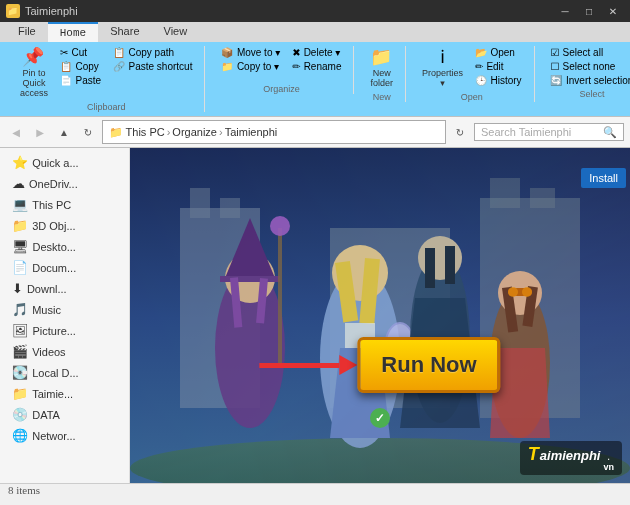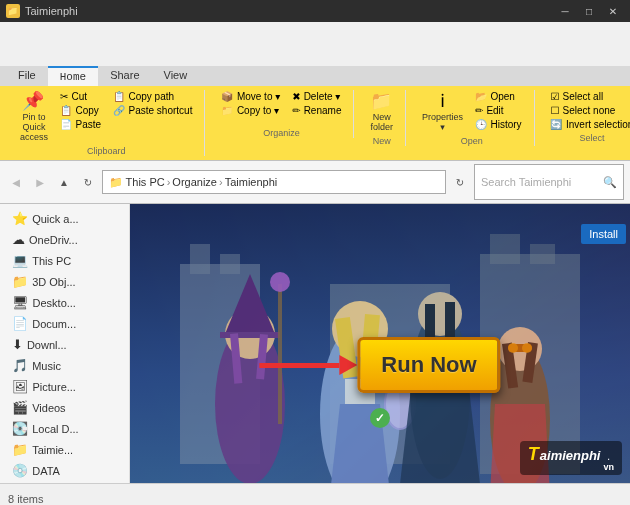--- a/index.html
+++ b/index.html
@@ -63,24 +63,23 @@
       color: #ccc;
       font-size: 10px;
       cursor: pointer;
       display: flex;
       align-items: center;
       justify-content: center;
     }
 
     
     .ribbon {
-      background: #fde047;
+      background: #7dd3fc;
       border-bottom: 1px solid #c0c0c0;
       flex-shrink: 0;
-      margin-top: 44px;
     }
     .ribbon-tabs {
       display: flex;
       background: #d9d9d9;
       padding: 0 6px;
       gap: 0;
     }
     .ribbon-tab {
       padding: 3px 12px;
       font-size: 11px;
@@ -187,21 +186,21 @@
       display: flex;
       align-items: center;
       padding: 0 6px;
       font-size: 11px;
       color: #333;
       gap: 2px;
     }
     .path-sep { color: #888; }
     .search-box {
       width: 150px;
-      height: 36px;
+      height: 18px;
       border: 1px solid #aaa;
       background: white;
       padding: 0 6px;
       font-size: 11px;
       display: flex;
       align-items: center;
       color: #aaa;
       justify-content: space-between;
     }
 
@@ -324,26 +323,27 @@
       font-weight: 500;
       text-shadow: 0 1px 3px rgba(0,0,0,0.8);
     }
 
     
     .statusbar {
       background: #f0f0f0;
       border-top: 1px solid #ccc;
       height: 22px;
       display: flex;
-      align-items: flex-end;
+      align-items: flex-start;
       padding: 0 8px;
       font-size: 11px;
       color: #555;
       flex-shrink: 0;
       gap: 8px;
+      font-family: Liberation Serif, serif;
     }
 
     
     .watermark {
       position: absolute;
       bottom: 8px;
       right: 8px;
       background: rgba(0,0,0,0.5);
       border-radius: 4px;
       padding: 3px 8px;

